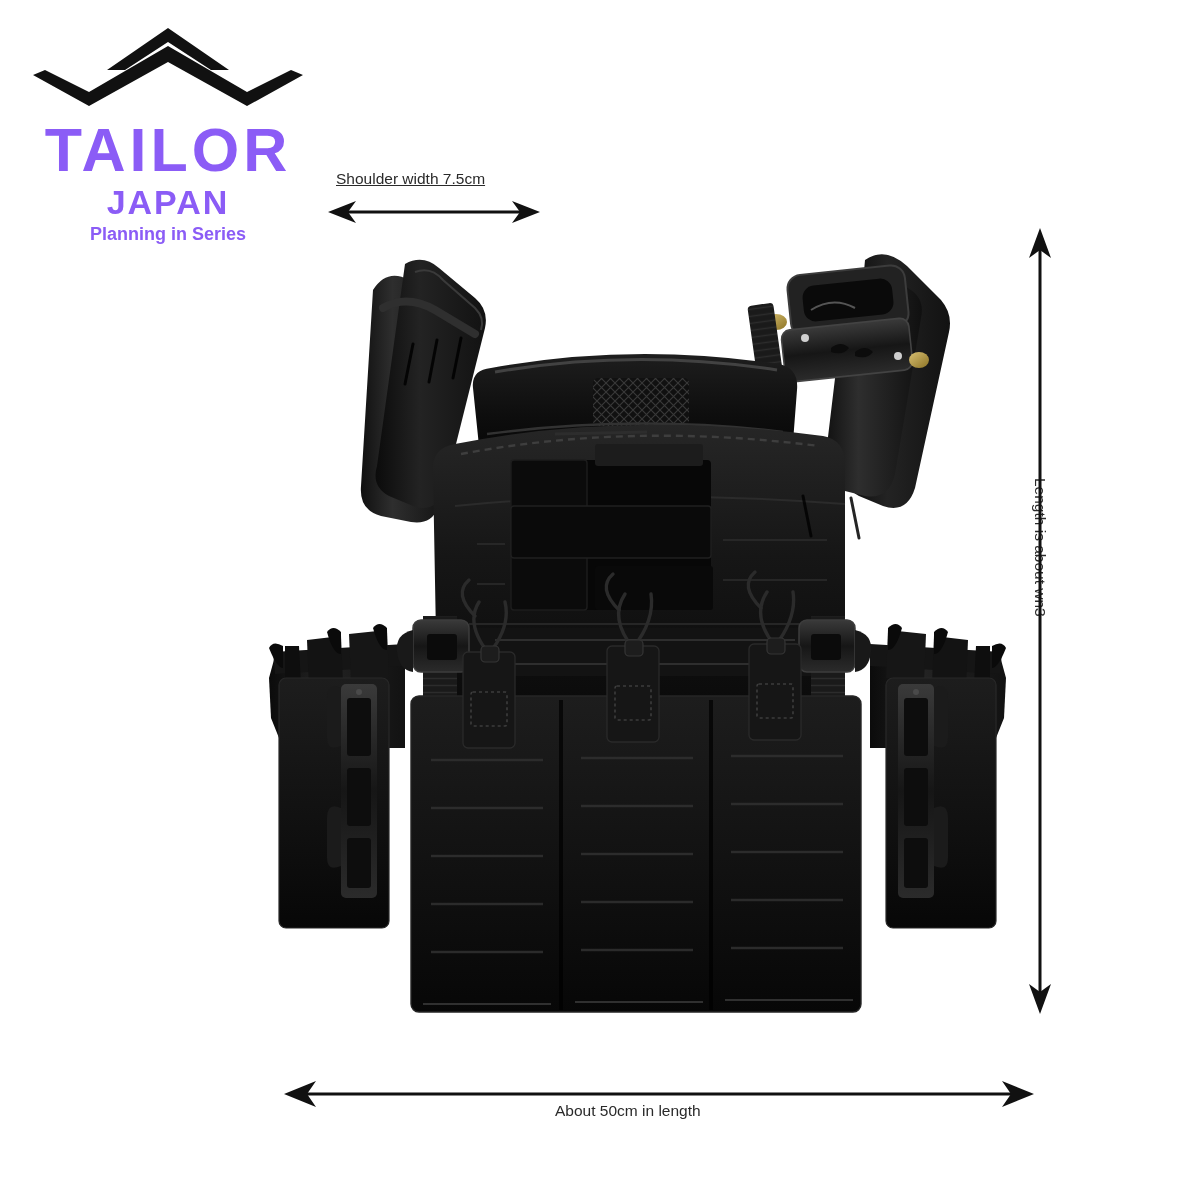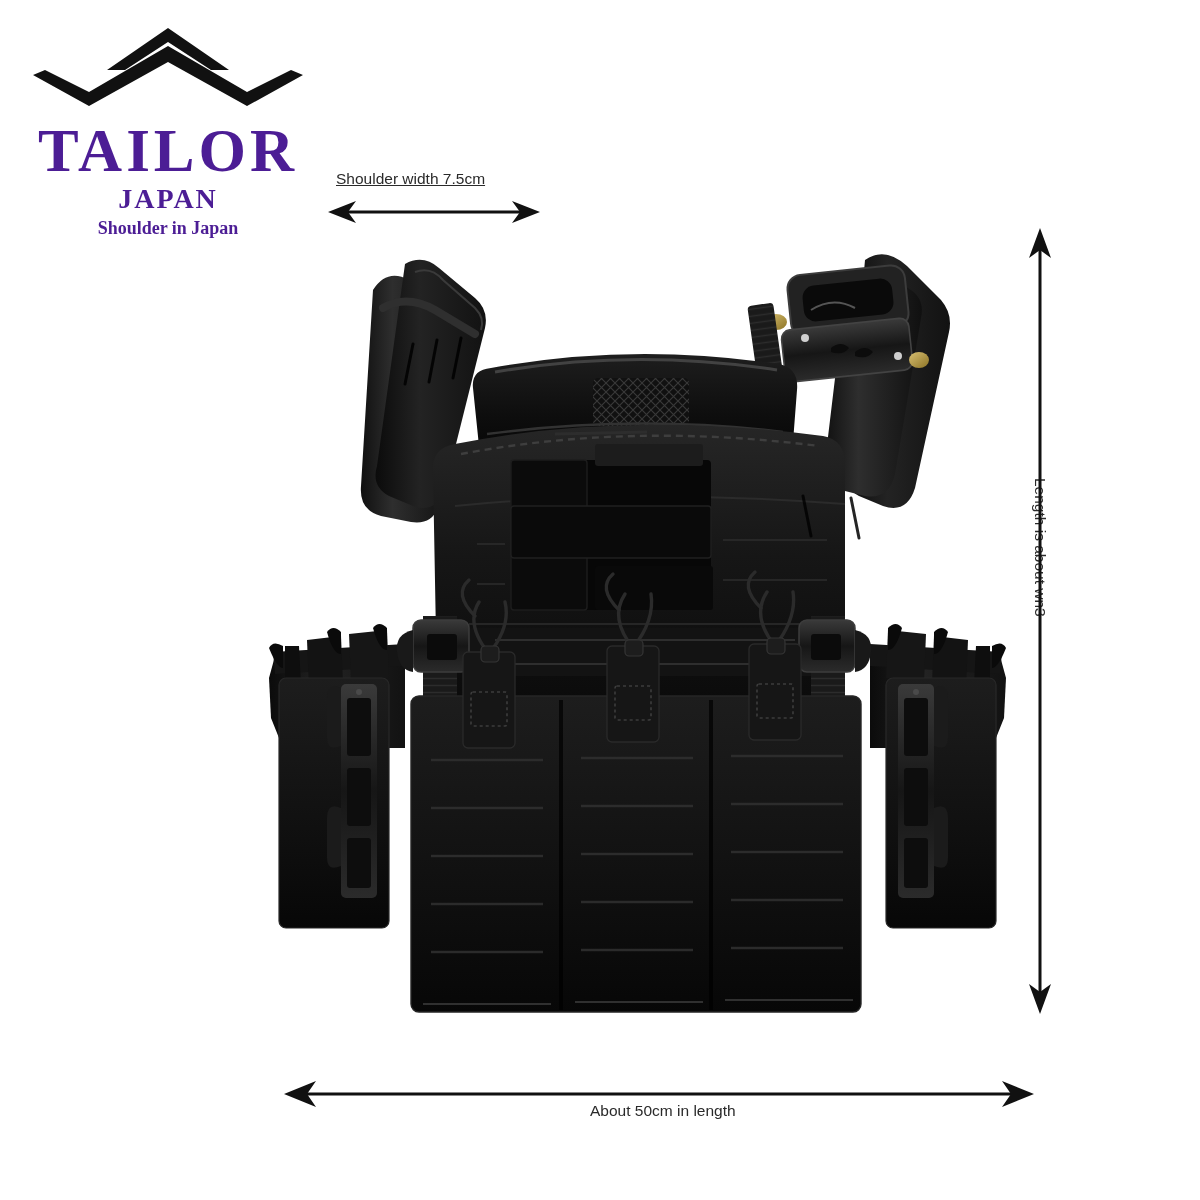--- a/index.html
+++ b/index.html
@@ -8,38 +8,38 @@
     background: #ffffff;
     font-family: "Liberation Sans", sans-serif;
     overflow: hidden;
   }
   #stage { position: relative; width: 1200px; height: 1200px; background: #ffffff; }
 
   
   #brand { position: absolute; left: 18px; top: 26px; width: 300px; text-align: center; }
   #brand-emblem { width: 270px; height: 90px; margin: 0 auto; display: block; }
   .brand-title {
-    font-family: Liberation Serif, serif;
-    font-weight: 700; color: #4c1d95;
+    font-family: Liberation Sans, sans-serif;
+    font-weight: 700; color: #8b5cf6;
     letter-spacing: 2px; line-height: 1;
   }
   #brand-tailor { font-size: 61px; margin-top: 4px; letter-spacing: 4px; }
-  #brand-japan  { font-size: 28px; margin-top: 4px; letter-spacing: 2px; }
+  #brand-japan  { font-size: 34px; margin-top: 4px; letter-spacing: 2px; }
   #brand-series { font-size: 25px; margin-top: 9px; letter-spacing: 0px; }
   #brand-plan   { font-size: 18px; margin-top: 6px; letter-spacing: 0px; }
 
   
   .dim-label {
     position: absolute;
     font-size: 15.5px;
     color: #2a2a2a;
     white-space: nowrap;
   }
   #dim-shoulder-label { left: 336px; top: 170px; text-decoration: underline; }
-  #dim-bottom-label   { left: 590px; top: 1102px; }
+  #dim-bottom-label   { left: 555px; top: 1102px; }
   #dim-right-label {
     left: 1049px; top: 478px;
     transform: rotate(90deg);
     transform-origin: left top;
   }
   .arrow-svg { position: absolute; overflow: visible; }
   #arrow-shoulder { left: 326px; top: 198px; }
   #arrow-bottom   { left: 282px; top: 1078px; }
   #arrow-right    { left: 1022px; top: 226px; }
 
@@ -53,21 +53,21 @@
 <div id="stage">
 
   <div id="brand">
     <svg id="brand-emblem" viewBox="0 0 270 90">
       <path d="M135 2 L196 44 L178 44 L135 16 L92 44 L74 44 Z" fill="#111"></path>
       <path d="M135 20 L214 66 L258 44 L270 49 L214 80 L135 36 L56 80 L0 49 L12 44 L56 66 Z" fill="#111"></path>
       <path d="M135 30 L205 73 L192 78 L135 44 L78 78 L65 73 Z" fill="#ffffff" opacity="0"></path>
     </svg>
     <div class="brand-title" id="brand-tailor">TAILOR</div>
     <div class="brand-title" id="brand-japan">JAPAN</div>
-    <div class="brand-title" id="brand-plan">Shoulder in Japan</div>
+    <div class="brand-title" id="brand-plan">Planning in Series</div>
   </div>
 
   <div class="dim-label" id="dim-shoulder-label">Shoulder width 7.5cm</div>
   <svg class="arrow-svg" id="arrow-shoulder" width="216" height="28" viewBox="0 0 216 28">
     <line x1="16" y1="14" x2="200" y2="14" stroke="#111" stroke-width="3"></line>
     <path d="M2 14 L30 3 L22 14 L30 25 Z" fill="#111"></path>
     <path d="M214 14 L186 3 L194 14 L186 25 Z" fill="#111"></path>
   </svg>
 
   <div class="dim-label" id="dim-right-label">Length is about wn3</div>

